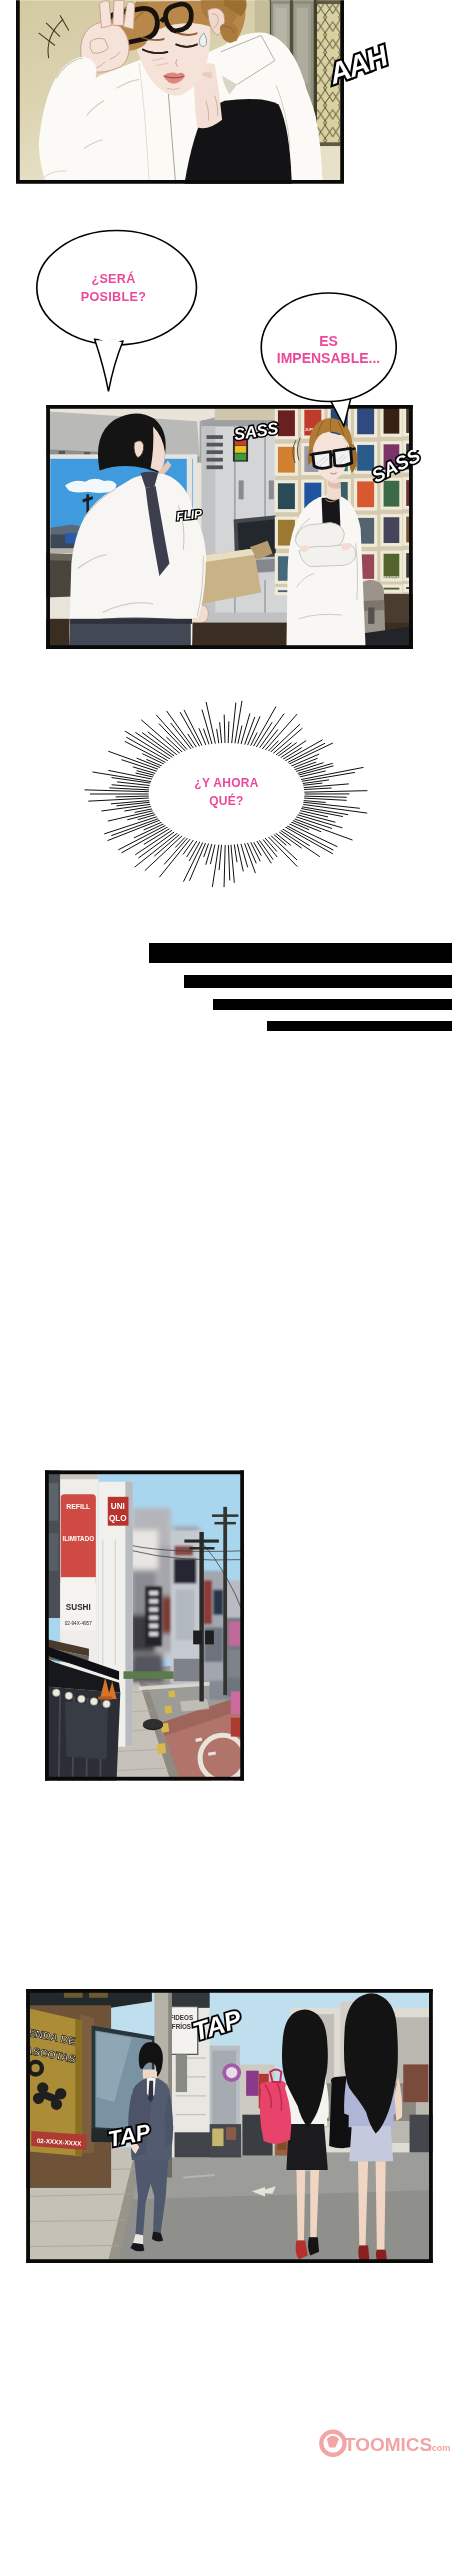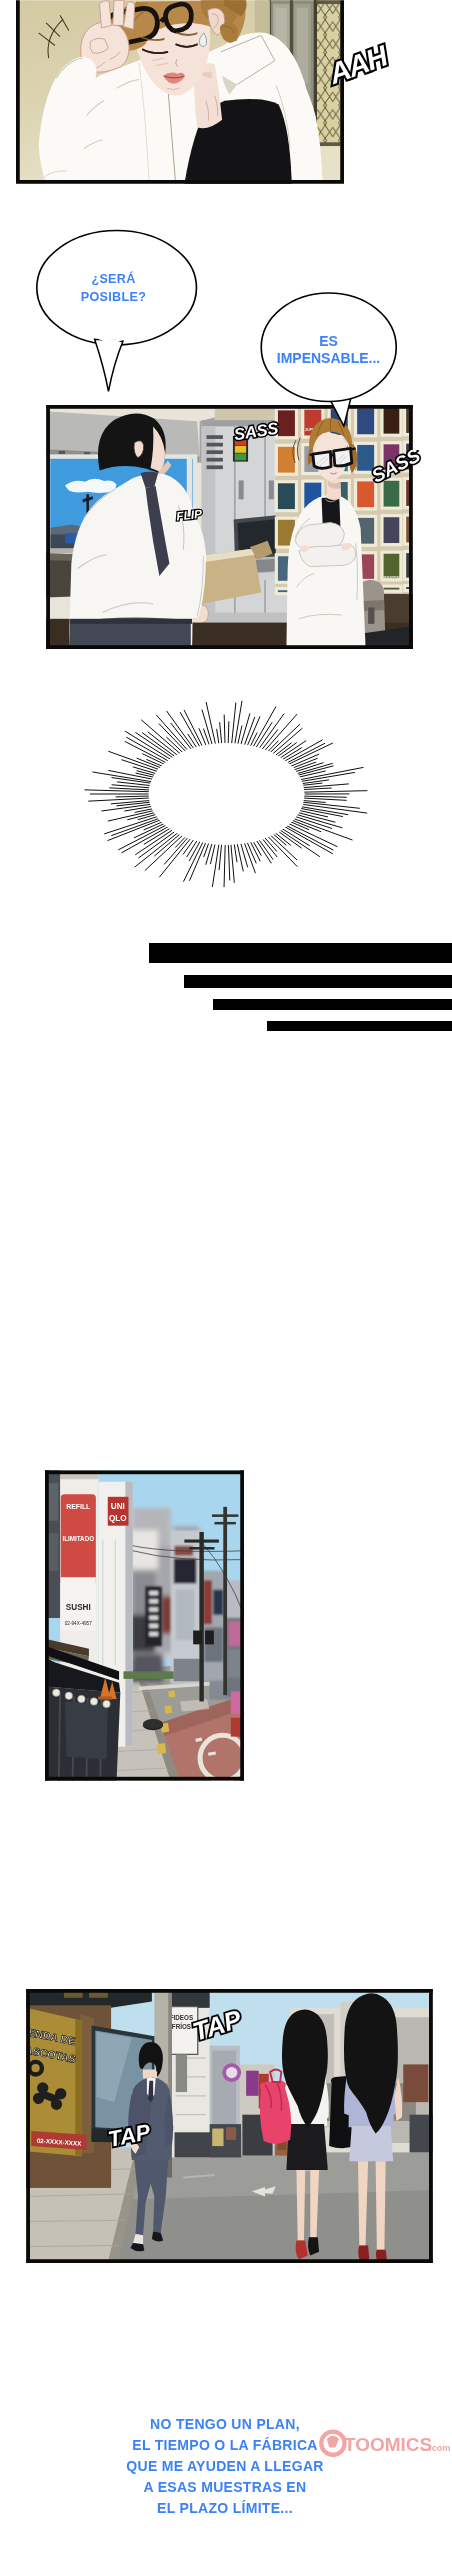--- a/index.html
+++ b/index.html
@@ -1,19 +1,19 @@
 <!DOCTYPE html>
 <html style="font-size:10px"><head>
 <meta charset="utf-8">
 <style>
 html,body{margin:0;padding:0;background:#fff;}
 *{box-sizing:border-box;}
 .page{position:relative;width:453px;height:2576px;background:#fff;overflow:hidden;font-family:"Liberation Sans",sans-serif;}
 .abs{position:absolute;}
-.cap{font-family:"Liberation Sans",sans-serif;font-weight:bold;color:#3b82f6;text-align:center;}
+.cap{font-family:"Liberation Sans",sans-serif;font-weight:bold;color:#ec4899;text-align:center;}
 </style>
 </head>
 <body>
 <div class="page">
 
 <svg class="abs" style="left:15.7px;top:0px" width="328" height="184" viewBox="0 0 522 292">
 <defs>
 <linearGradient id="p1bg" x1="0" y1="0" x2="0.3" y2="1">
 <stop offset="0" stop-color="#d3c9a2"></stop>
           <stop offset="0.6" stop-color="#ddd5b3"></stop>
@@ -390,20 +390,21 @@
 <svg class="abs" style="left:248px;top:286px" width="164" height="142" viewBox="0 0 260 225">
 <path d="M128 176 L152 222 L164 174 Z" fill="#fff" stroke="#000" stroke-width="2.4"></path>
 <ellipse cx="128" cy="97" rx="107" ry="86" fill="#fff" stroke="#000" stroke-width="2.6"></ellipse>
 </svg>
 <div class="cap abs" style="left:250px;top:333px;width:157px;font-size:14px;letter-spacing:0px;line-height:17px;">ES<br>IMPENSABLE...</div>
 
 <svg class="abs" style="left:82px;top:677px" width="289" height="234" viewBox="0 0 460 372">
 <path id="spikes" d="M354.3 186.0L425.7 185.9M351.2 189.3L421.4 191.2M351.3 192.4L421.3 196.1M347.7 196.0L388.0 199.5M350.6 199.0L442.3 208.8M352.1 202.6L453.9 216.4M343.7 205.3L423.6 218.9M341.8 207.7L415.3 221.9M339.9 210.8L391.6 222.5M344.9 215.8L403.3 230.9M340.1 218.2L414.5 239.9M336.0 220.7L397.9 240.9M337.9 225.5L430.6 259.3M330.8 226.3L380.8 246.2M332.5 230.4L361.4 242.9M326.7 232.0L406.5 269.9M320.5 233.6L400.2 275.4M321.3 237.3L399.3 281.2M314.6 238.7L362.7 268.6M312.7 241.6L378.6 285.8M313.9 246.5L349.7 272.3M305.1 245.9L332.4 267.7M304.9 250.1L325.3 267.5M298.9 250.5L342.3 291.1M293.2 250.7L342.7 301.5M289.7 254.1L310.3 277.6M288.2 258.4L310.7 286.4M282.4 259.7L304.2 290.4M278.3 260.7L301.4 296.3M273.3 262.8L285.5 284.3M268.4 262.6L283.8 293.2M261.6 259.6L277.4 296.5M257.6 261.4L276.0 311.9M252.4 263.4L263.7 302.6M247.0 264.7L256.7 309.2M241.8 262.6L246.7 294.5M236.8 263.4L242.5 327.3M233.1 267.6L235.2 323.5M227.9 267.3L226.1 334.2M222.5 262.5L218.2 307.0M218.3 263.1L207.5 334.2M211.7 266.0L204.4 297.6M207.8 261.7L197.0 298.6M202.7 261.3L193.7 286.4M197.2 262.7L171.1 324.0M193.9 259.6L161.5 325.5M188.8 259.9L170.6 292.6M184.3 258.3L166.6 286.4M179.1 256.7L160.8 282.2M173.0 256.7L123.2 318.4M171.1 252.5L130.8 298.1M164.0 255.0L148.5 271.2M163.5 248.5L99.9 308.1M155.7 249.9L115.1 284.9M155.8 245.1L83.8 302.4M146.9 246.4L89.7 288.0M143.6 243.5L84.8 282.7M140.5 240.5L98.6 266.1M139.0 237.0L62.8 279.7M134.8 235.1L57.6 275.0M131.8 232.6L82.7 255.9M128.5 230.1L98.1 243.3M124.8 227.2L40.6 260.2M123.8 224.4L46.7 252.3M125.5 220.1L35.3 249.5M118.9 218.2L88.8 226.9M116.3 215.5L72.0 227.1M112.6 212.8L41.2 229.1M116.5 208.7L83.8 215.3M116.1 205.0L67.4 213.1M112.5 202.0L30.8 213.1M109.6 199.0L54.8 204.9M107.8 196.4L45.9 201.7M110.9 192.2L10.0 197.4M112.9 189.1L53.5 190.7M106.4 186.0L12.7 186.0M111.6 182.5L4.1 179.4M111.9 179.8L43.4 176.2M109.3 176.3L47.1 171.3M108.2 172.5L55.9 166.7M116.0 169.7L47.0 159.8M117.1 167.4L16.5 150.9M116.4 163.3L42.0 148.4M119.4 160.5L85.2 152.6M115.2 156.2L86.9 148.9M123.5 155.2L80.9 142.8M121.1 150.4L62.8 131.4M120.9 146.5L41.8 117.9M127.3 145.0L86.9 128.9M129.6 142.6L102.4 130.9M134.4 140.2L96.0 121.8M135.3 137.0L68.0 102.1M139.6 134.7L70.5 95.5M145.1 133.4L68.2 85.7M148.5 130.8L85.0 87.9M146.8 125.5L95.6 88.2M150.9 123.5L104.6 86.9M157.7 123.1L94.2 67.8M160.3 120.0L134.4 95.4M164.8 118.0L122.4 73.9M167.2 115.3L118.2 60.1M173.6 114.2L141.2 73.0M177.1 112.7L134.6 53.8M183.3 113.5L168.3 90.3M188.1 112.0L156.2 55.7M193.3 113.4L162.4 52.1M198.4 110.8L186.1 81.4M203.6 111.0L193.3 81.9M206.9 106.4L191.0 51.7M212.7 107.8L197.5 39.5M218.3 109.0L214.3 82.4M222.3 105.8L219.1 71.7M227.6 105.0L226.3 59.6M232.6 107.7L233.8 70.4M237.9 108.9L244.9 40.6M243.1 107.3L254.7 37.7M247.8 107.6L254.6 77.2M251.8 111.1L267.3 57.7M258.0 109.7L275.0 63.4M262.8 110.0L283.4 62.4M267.6 110.7L278.9 88.1M273.2 109.6L308.8 46.7M275.1 115.1L302.7 71.7M282.8 112.3L321.7 58.0M284.5 117.6L311.8 83.3M288.7 119.5L342.4 58.8M293.4 120.9L312.8 101.0M297.5 121.8L346.8 75.0M300.5 124.8L350.8 81.2M307.1 125.2L333.3 104.5M310.5 127.0L341.7 104.2M313.7 129.9L356.8 101.0M315.9 133.1L349.9 112.2M321.5 134.3L383.0 99.7M327.3 135.9L387.0 105.1M329.5 138.3L399.3 104.8M329.3 143.2L377.6 122.4M337.2 143.9L375.0 129.1M333.8 149.0L372.7 135.1M334.8 152.1L384.5 136.1M342.7 153.5L399.2 137.1M343.4 156.2L400.2 141.2M345.1 159.2L388.0 149.2M342.2 164.2L448.1 143.6M346.7 166.4L434.5 151.6M344.1 170.3L393.2 163.5M349.2 172.4L382.6 168.6M346.4 176.4L424.8 169.9M353.1 178.9L397.3 176.4M346.8 183.2L454.2 180.7" stroke="#000" stroke-width="1.5" fill="none"></path>
 <ellipse cx="230" cy="186" rx="124" ry="81" fill="#fff" stroke="none"></ellipse>
 </svg>
+<div class="cap abs" style="left:148px;top:774px;width:157px;font-size:12px;letter-spacing:0.3px;line-height:18px;">¿Y AHORA<br>QUÉ?</div>
 
 <div class="abs" style="left:149px;top:943px;width:304px;height:20px;background:#000;"></div>
 
 <div class="abs" style="left:184px;top:975px;width:269px;height:12.6px;background:#000;"></div>
 
 <div class="abs" style="left:213px;top:999px;width:240px;height:11.3px;background:#000;"></div>
 
 <div class="abs" style="left:267px;top:1021px;width:186px;height:10px;background:#000;"></div>
 
 <svg class="abs" style="left:45px;top:1470px" width="199" height="311" viewBox="0 0 317 494">
@@ -700,21 +701,20 @@
 </g>
 
 <g fill="#0a0a0a">
 <rect x="0" y="0" width="647" height="6"></rect>
         <rect x="0" y="430" width="647" height="6"></rect>
 <rect x="0" y="0" width="6" height="436"></rect>
         <rect x="641" y="0" width="6" height="436"></rect>
 </g>
 </svg>
 
-<div class="cap abs" style="left:68px;top:2414px;width:314px;font-size:14px;letter-spacing:0.3px;line-height:21px;">NO TENGO UN PLAN,<br>EL TIEMPO O LA FÁBRICA<br>QUE ME AYUDEN A LLEGAR<br>A ESAS MUESTRAS EN<br>EL PLAZO LÍMITE...</div>
 
 <svg class="abs" style="left:230px;top:415px" width="63" height="38" viewBox="0 0 100 60">
 <text x="8" y="40" transform="rotate(-9 8 40)" font-family="Liberation Sans,sans-serif" font-weight="bold" font-style="italic" font-size="26" fill="#fff" stroke="#000" stroke-width="5" paint-order="stroke">SASS</text>
 </svg>
 
 <svg class="abs" style="left:371px;top:450px" width="69" height="57" viewBox="0 0 110 90">
 <text x="8" y="52" transform="rotate(-27 8 52)" font-family="Liberation Sans,sans-serif" font-weight="bold" font-style="italic" font-size="30" fill="#fff" stroke="#000" stroke-width="5.5" paint-order="stroke">SASS</text>
 </svg>
 
 <svg class="abs" style="left:173px;top:503px" width="50" height="28" viewBox="0 0 80 45">

